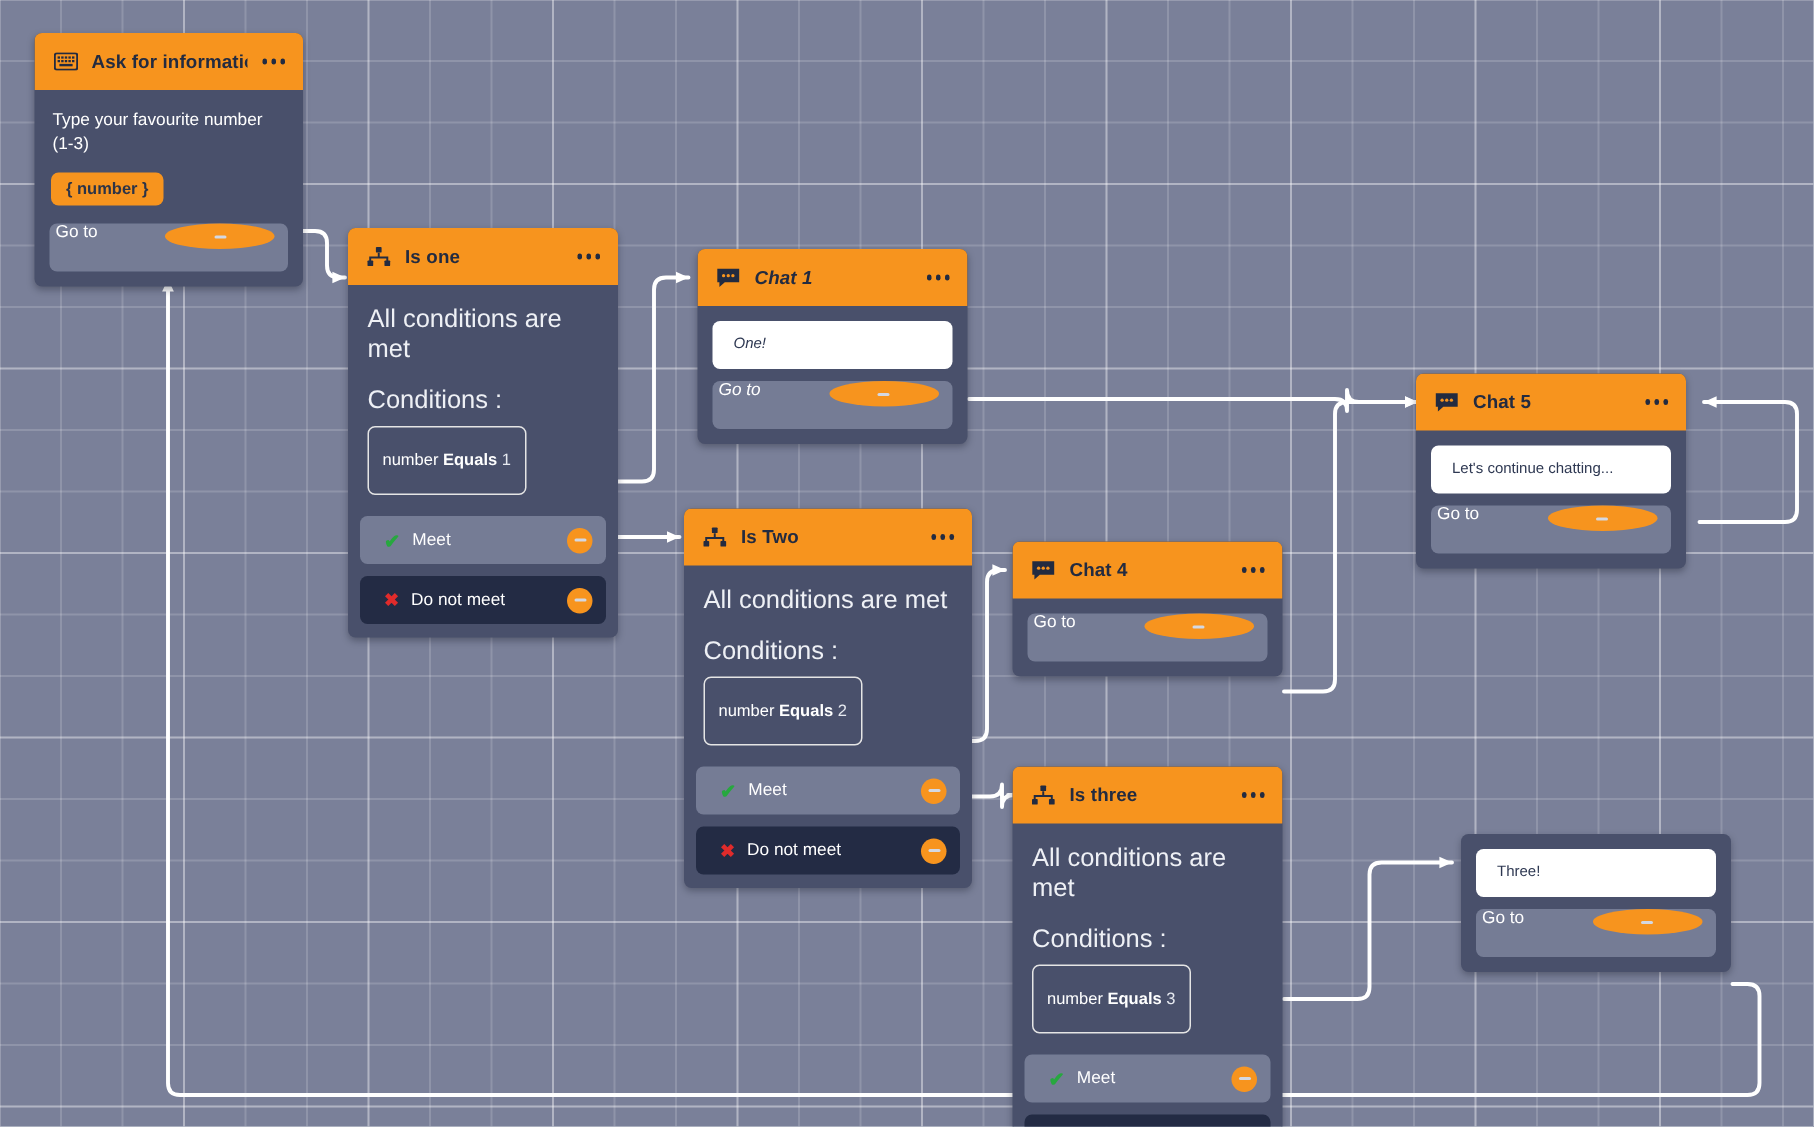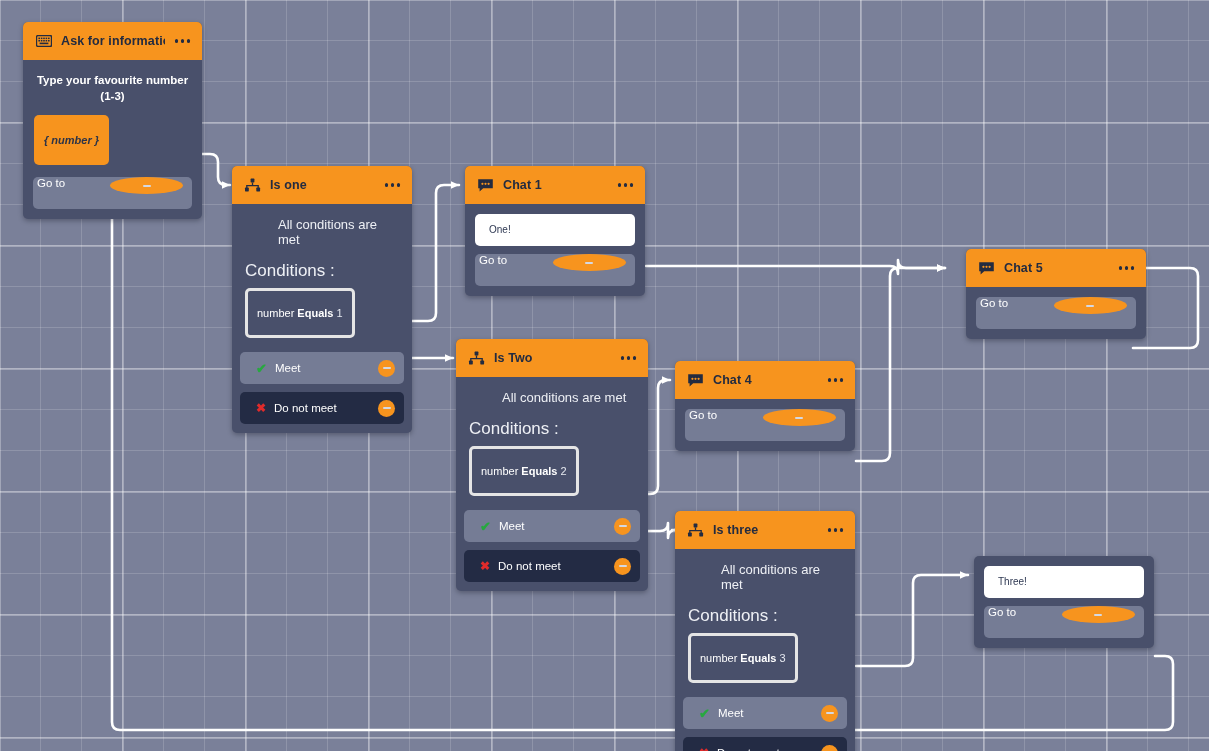--- a/index.html
+++ b/index.html
@@ -90,36 +90,34 @@
   }
 
   .node-body {
     padding: 10px 10px 10px;
   }
 
   
   .ask-prompt {
     color: #ffffff;
     font-size: 11.5px;
-    font-weight: 700;
+    font-weight: 400;
     padding: 3px 2px 0 2px;
     line-height: 1.35;
-    text-align: center;
   }
 
   .var-chip {
     display: inline-block;
     margin: 11px 0 2px 1px;
     background: #f7941e;
     color: #2d3447;
     font-size: 11px;
     font-weight: 600;
-    padding: 19px 10px;
+    padding: 5px 10px;
     border-radius: 5px;
-    font-style: italic;
   }
 
   
   .msg-box {
     background: #ffffff;
     border-radius: 5px;
     color: #2e3852;
     font-size: 10px;
     padding: 10px 14px;
     margin-bottom: 8px;
@@ -157,32 +155,31 @@
     background: #d4d8e2;
     border-radius: 1px;
   }
 
   
   .cond-body {
     padding: 13px 13px 0 13px;
   }
   .cond-all {
     color: #eef0f5;
-    font-size: 13px;
+    font-size: 17px;
     margin-bottom: 14px;
-    margin-left: 33px;
   }
   .cond-label {
     color: #eef0f5;
     font-size: 17px;
     margin-bottom: 7px;
   }
   .cond-pill {
     display: inline-block;
-    border: 3px solid #e5e5e5;
+    border: 1px solid #e5e5e5;
     border-radius: 5px;
     padding: 16px 9px;
     font-size: 11px;
     color: #ffffff;
     margin-bottom: 14px;
   }
   .cond-pill b { font-weight: 700; }
   .cond-pill .val { color: #e6e9f0; }
 
   .branch {
@@ -281,21 +278,21 @@
     <div class="node-body">
       <div class="ask-prompt">Type your favourite number (1-3)</div>
       <div class="var-chip">{ number }</div>
       <div class="goto" style="margin-top:10px;">
         <span>Go to</span>
         <span class="minus-badge"></span>
       </div>
     </div>
   </div>
 
-  <div class="node" style="left:232px; top:166px; width:180px;">
+  <div class="node" style="left:232px; top:152px; width:180px;">
     <div class="node-header">
       <span class="hdr-icon">
         <svg width="17" height="14" viewBox="0 0 17 14">
           <g stroke="#232b40" stroke-width="1.3" fill="none">
             <path d="M8.5 4.5 V7 M2.8 10 V7.6 H14.2 V10"></path>
           </g>
           <g fill="#232b40">
             <rect x="6.6" y="0.6" width="3.8" height="3.8" rx="0.6"></rect>
             <rect x="1" y="9.6" width="3.8" height="3.8" rx="0.6"></rect>
             <rect x="12.3" y="9.6" width="3.8" height="3.8" rx="0.6"></rect>
@@ -323,21 +320,21 @@
       <span class="lbl">Meet</span>
       <span class="minus-badge"></span>
     </div>
     <div class="branch nomeet">
       <span class="cross">✖</span>
       <span class="lbl">Do not meet</span>
       <span class="minus-badge"></span>
     </div>
   </div>
 
-  <div class="node" style="left:465px; top:166px; width:180px;">
+  <div class="node" style="left:465px; top:166px; width:180px;font-style:italic;">
     <div class="node-header">
       <span class="hdr-icon">
         <svg width="17" height="15" viewBox="0 0 17 15">
           <path d="M1.2 1.2 H15.8 V10.2 H6.2 L2.6 13.4 V10.2 H1.2 Z" fill="#232b40"></path>
           <g fill="#f7941e">
             <circle cx="5.4" cy="5.8" r="1.1"></circle>
               <circle cx="8.5" cy="5.8" r="1.1"></circle>
               <circle cx="11.6" cy="5.8" r="1.1"></circle>
           </g>
         </svg>
@@ -462,40 +459,41 @@
       <span class="lbl">Meet</span>
       <span class="minus-badge"></span>
     </div>
     <div class="branch nomeet">
       <span class="cross">✖</span>
       <span class="lbl">Do not meet</span>
       <span class="minus-badge"></span>
     </div>
   </div>
 
-  <div class="node" style="left:966px; top:249px; width:180px;">
+  <div class="node" style="left:944px; top:249px; width:180px;">
     <div class="node-header">
       <span class="hdr-icon">
         <svg width="17" height="15" viewBox="0 0 17 15">
           <path d="M1.2 1.2 H15.8 V10.2 H6.2 L2.6 13.4 V10.2 H1.2 Z" fill="#232b40"></path>
           <g fill="#f7941e">
             <circle cx="5.4" cy="5.8" r="1.1"></circle>
               <circle cx="8.5" cy="5.8" r="1.1"></circle>
               <circle cx="11.6" cy="5.8" r="1.1"></circle>
           </g>
         </svg>
       </span>
       <span class="node-title">Chat 5</span>
       <span class="dots">
           <i></i>
           <i></i>
           <i></i>
         </span>
     </div>
     <div class="node-body">
+      <div class="msg-box">Let's continue chatting...</div>
       <div class="goto">
         <span>Go to</span>
         <span class="minus-badge"></span>
       </div>
     </div>
   </div>
 
   <div class="node" style="left:974px; top:556px; width:180px;">
     <div class="node-body">
       <div class="msg-box">Three!</div>

